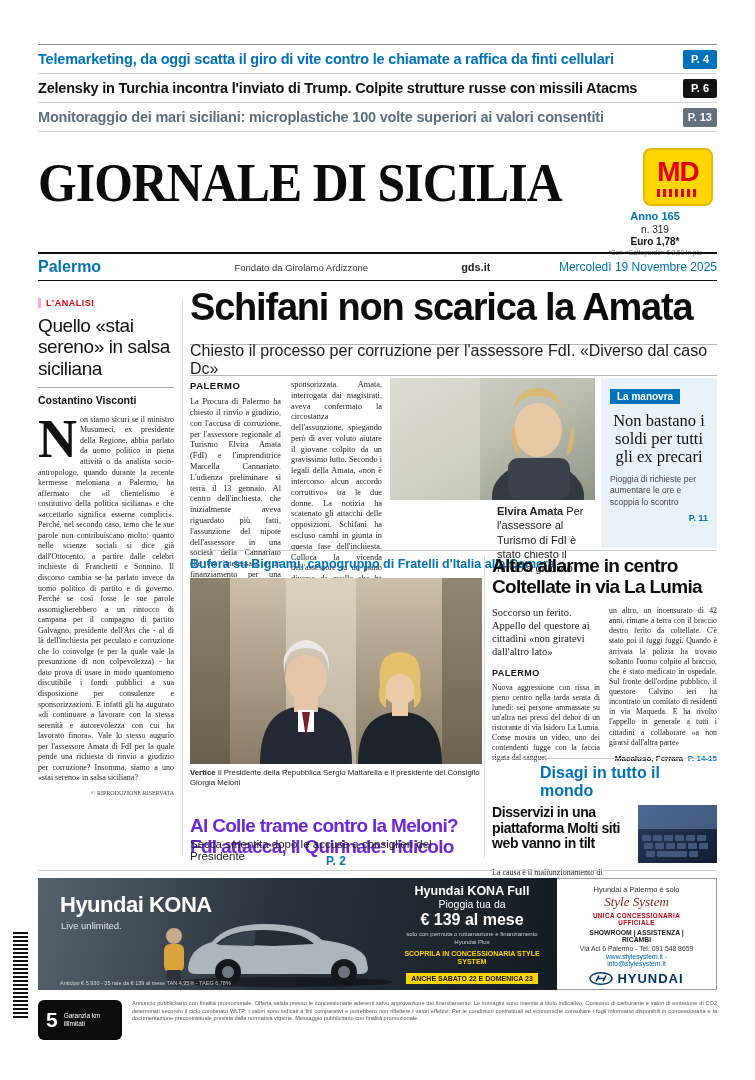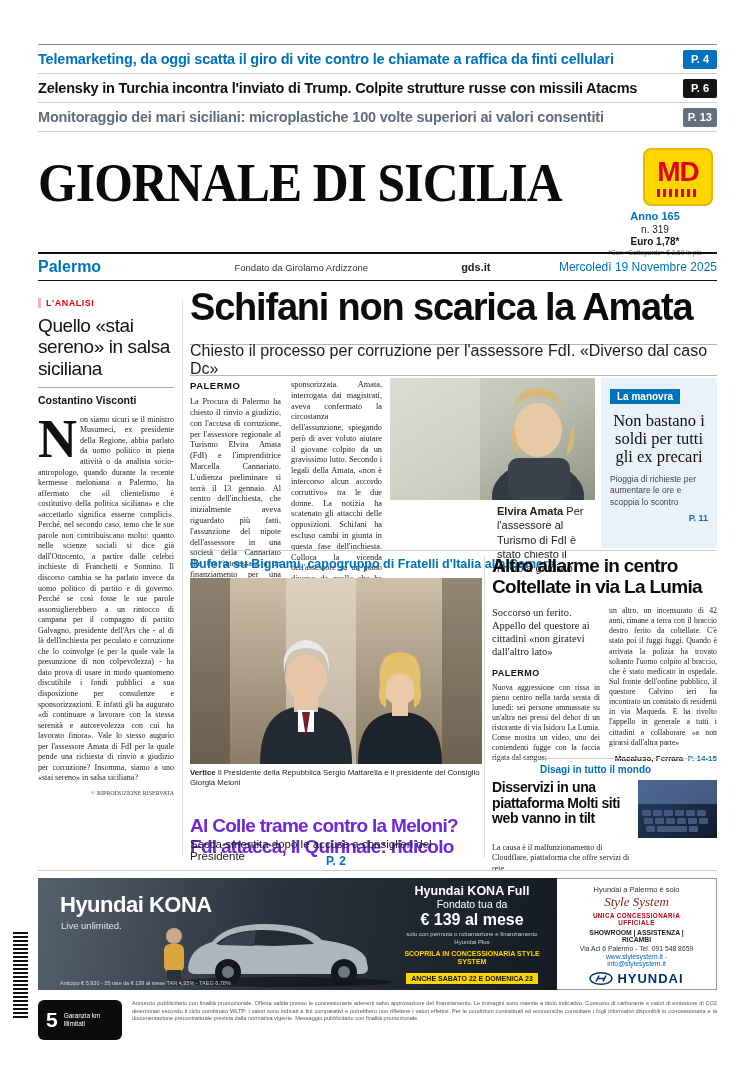--- a/index.html
+++ b/index.html
@@ -97,21 +97,21 @@
   .lumia-col { width:108px; }
   .lumia-stand { font-family:"Liberation Serif", serif; font-size:10.5px; line-height:1.25; color:#1b1b1b; }
   .lumia-sec { margin-top:9px; font-size:9px; font-weight:bold; letter-spacing:.5px; color:#111; }
   .lumia-body { margin-top:5px; font-family:"Liberation Serif", serif; font-size:7.8px; line-height:1.3;
                 text-align:justify; color:#1c1c1c; }
   .lumia-by { margin-top:6px; font-size:8px; text-align:right; color:#111; }
   .hrule-right { position:absolute; left:492px; right:38px; top:758px; border-top:1px solid #cfcfcf; }
 
   
   .cf { position:absolute; left:492px; top:764px; width:225px; }
-  .cf-kicker { font-size:10px; font-weight:bold; color:#0072bc;padding-left:48px; }
+  .cf-kicker { font-size:16px; font-weight:bold; color:#0072bc;padding-left:48px; }
   .cf-row { display:flex; gap:8px; margin-top:5px; }
   .cf-title { width:138px; font-size:14px; font-weight:bold; letter-spacing:-0.4px; line-height:1.12; color:#0d0d0d; }
   .cf-photo { width:79px; height:58px; overflow:hidden; }
   .cf-text { margin-top:5px; width:138px; font-family:"Liberation Serif", serif; font-size:8px; line-height:1.3; color:#222; }
   .cf-pg { width:138px; text-align:right; font-size:8.5px; margin-top:2px; }
 
   .hrule-ad { position:absolute; left:38px; right:38px; top:870px; border-top:1px solid #cfcfcf; }
 
   
   .ad { position:absolute; left:38px; right:38px; top:878px; height:112px; display:flex; }
@@ -359,21 +359,21 @@
             <circle cx="70" cy="70" r="6" fill="#6e777f"></circle>
           <circle cx="186" cy="70" r="13" fill="#14181c"></circle>
             <circle cx="186" cy="70" r="6" fill="#6e777f"></circle>
           <circle cx="16" cy="34" r="8" fill="#caa88a"></circle>
           <rect x="6" y="42" width="20" height="28" rx="6" fill="#d9a43b"></rect>
           <rect x="9" y="68" width="14" height="16" fill="#2c3138"></rect>
         </svg>
       </div>
       <div class="ad-offer">
         <div class="ao-t1">Hyundai KONA Full</div>
-        <div class="ao-t2">Fondato tua da</div>
+        <div class="ao-t2">Pioggia tua da</div>
         <div class="ao-price">€ 139 al mese</div>
         <div class="ao-cond">solo con permuta o rottamazione e finanziamento Hyundai Plus</div>
         <div class="ao-h1">SCOPRILA IN CONCESSIONARIA STYLE SYSTEM</div>
         <div class="ao-h2">ANCHE SABATO 22 E DOMENICA 23</div>
       </div>
       <div class="ad-fin">Anticipo € 5.930 - 35 rate da € 139 al mese TAN 4,95% - TAEG 6,78%</div>
     </div>
     <div class="ad-right">
       <div class="ar-pre">Hyundai a Palermo è solo</div>
       <div class="ar-dealer">Style System</div>

